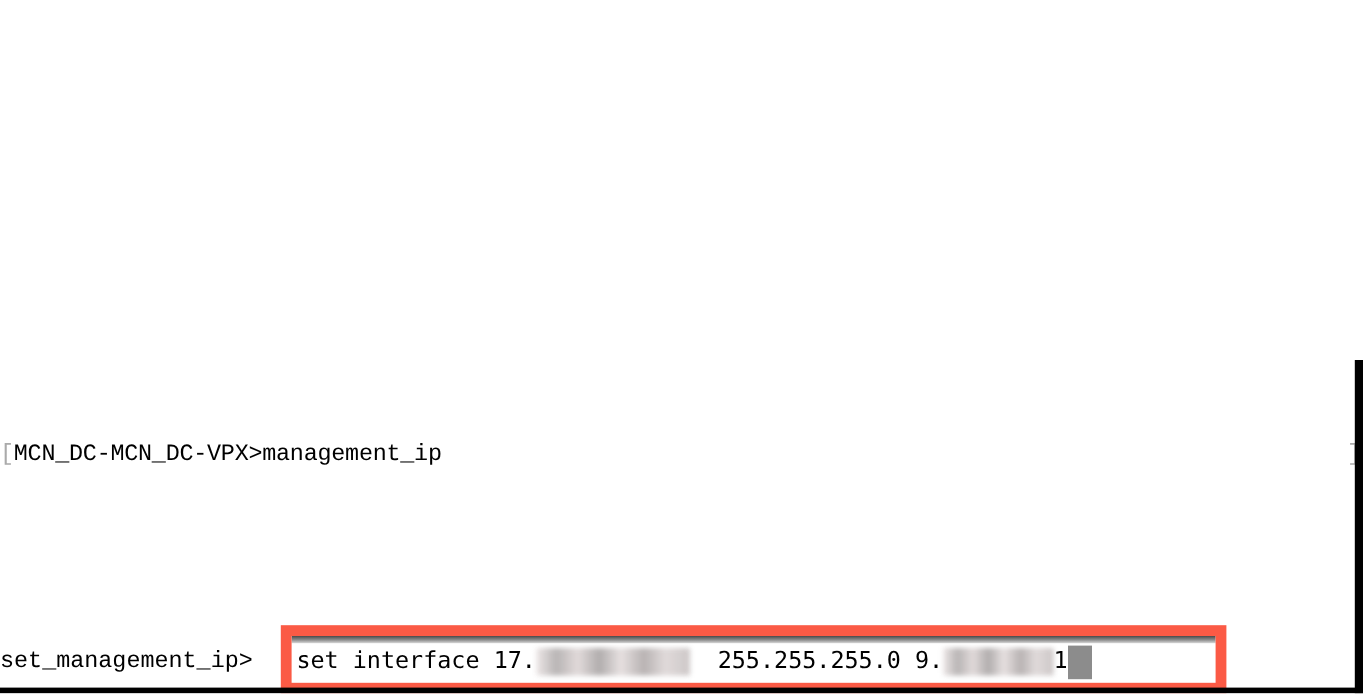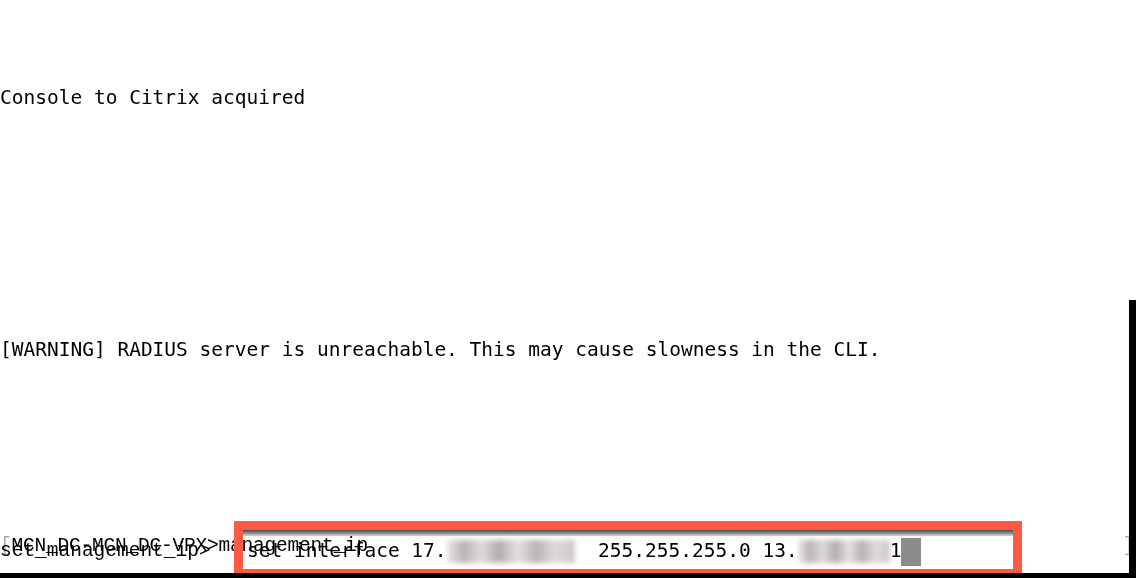--- a/index.html
+++ b/index.html
@@ -161,24 +161,22 @@
     background: #8c8c8c;
   }
 </style>
 </head>
 <body>
 
 <div id="screen">
 
   <div class="term">
 
-    <div class="line">Console to Citrix acquired</div>
     <div class="line blank"></div>
     <div class="line blank"></div>
-    <div class="line">[WARNING] RADIUS server is unreachable. This may cause slowness in the CLI.</div>
     <div class="line blank"></div>
 
     <div class="line prompt-line"><span class="bracket">[</span><span>MCN_DC-MCN_DC-VPX&gt;management_ip</span><span class="bracket-right">]</span></div>
 
     
     
     
     
     
     
@@ -189,21 +187,21 @@
     
     
     
 
   </div>
 
   <div id="right-edge-bar"></div>
 
   <div id="cmd-row">
     <span id="cmd-prefix">set_management_ip&gt;</span>
-    <span id="cmd-body"><span>set interface 17.</span><span class="redacted" id="redact-1"></span><span>  255.255.255.0 13.</span><span class="redacted" id="redact-2"></span><span>1</span><span id="cursor-block"></span></span>
+    <span id="cmd-body"><span>set interface 17.</span><span class="redacted" id="redact-1"></span><span>  255.255.255.0 9.</span><span class="redacted" id="redact-2"></span><span>1</span><span id="cursor-block"></span></span>
   </div>
 
   <div id="box-inner-shadow"></div>
 
   <div id="red-box"></div>
 
   <div id="bottom-strip"></div>
 
 </div>
 

